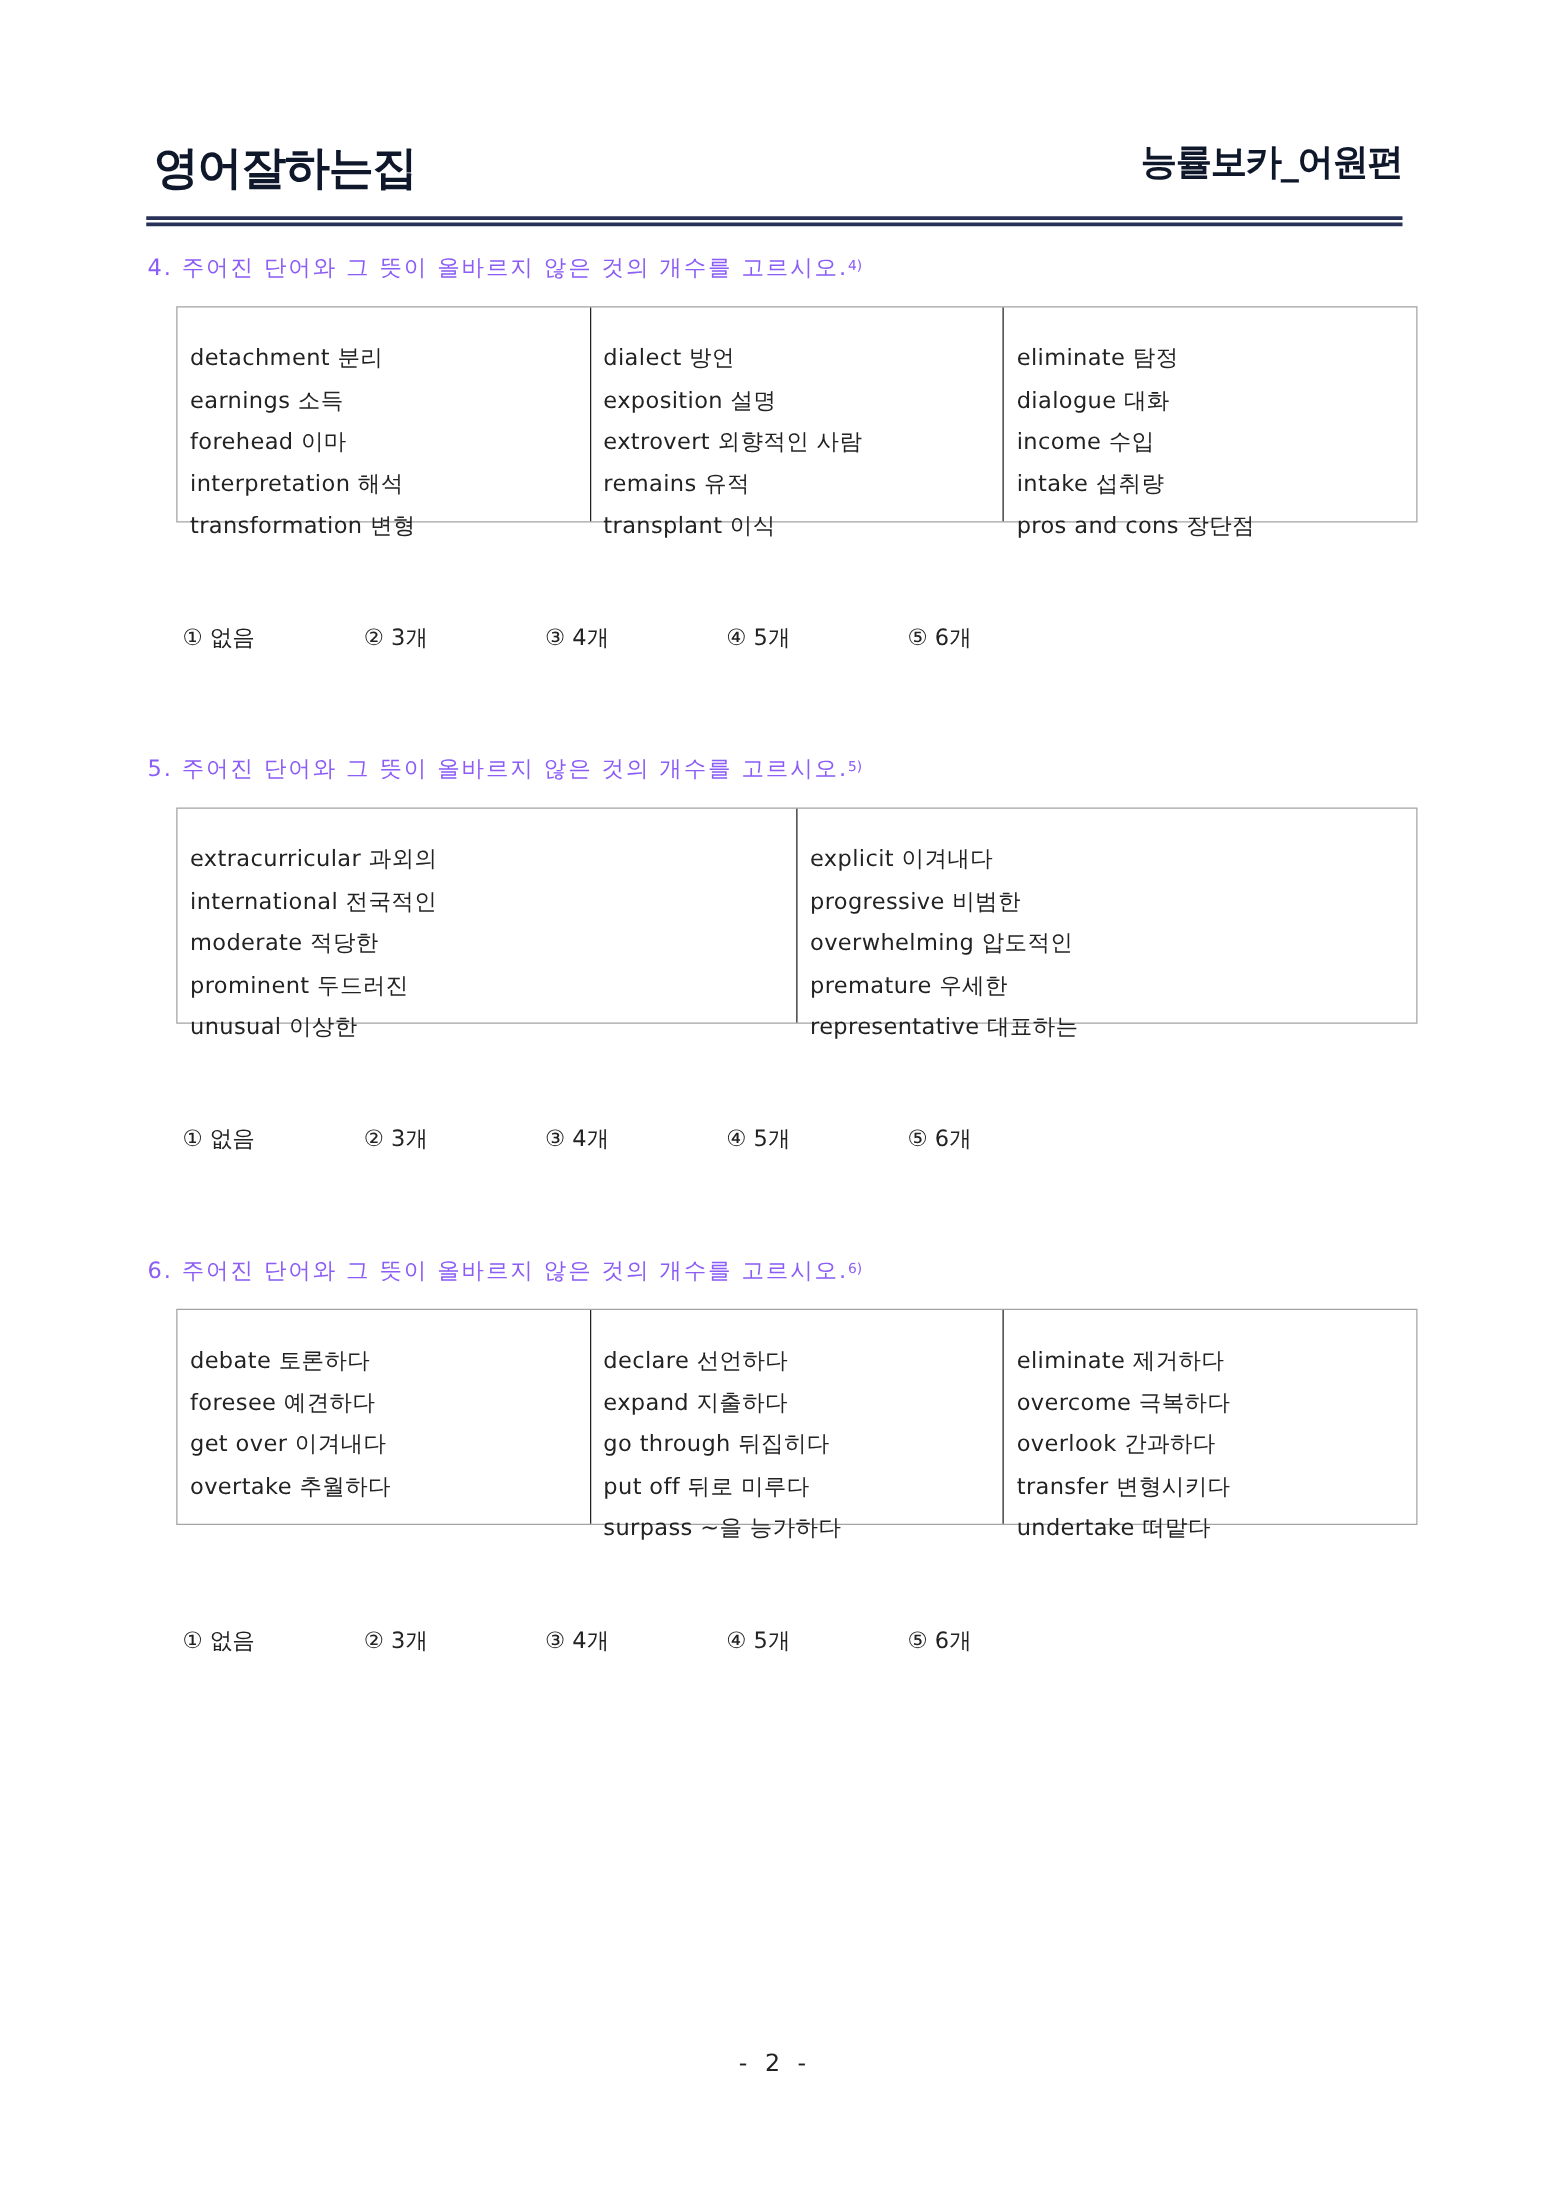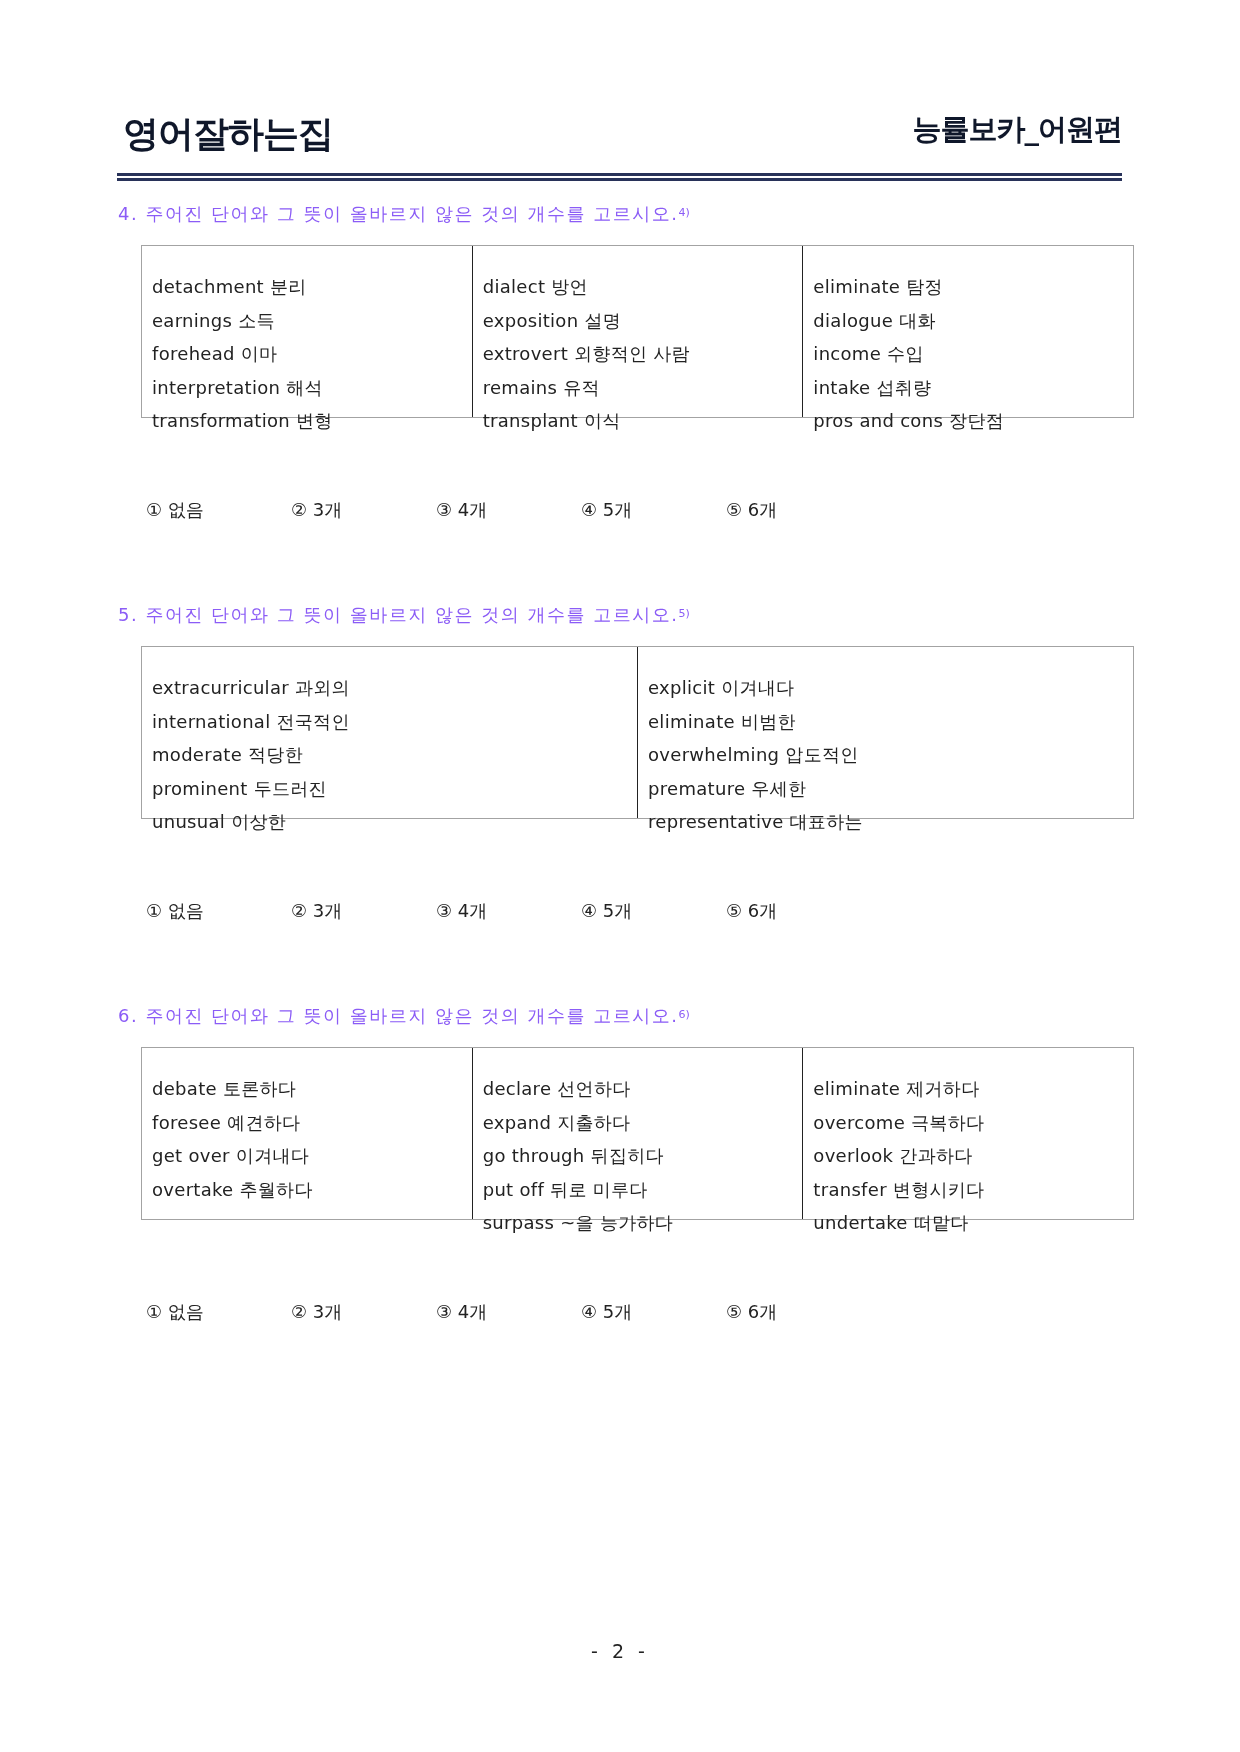--- a/index.html
+++ b/index.html
@@ -81,21 +81,21 @@
   <div class="word-table">
     <div class="word-col">
       <div class="word-item">extracurricular 과외의</div>
       <div class="word-item">international 전국적인</div>
       <div class="word-item">moderate 적당한</div>
       <div class="word-item">prominent 두드러진</div>
       <div class="word-item">unusual 이상한</div>
     </div>
     <div class="word-col">
       <div class="word-item">explicit 이겨내다</div>
-      <div class="word-item">eliminate 비범한</div>
+      <div class="word-item">progressive 비범한</div>
       <div class="word-item">overwhelming 압도적인</div>
       <div class="word-item">premature 우세한</div>
       <div class="word-item">representative 대표하는</div>
     </div>
   </div>
   <div class="options">
     <div class="option">① 없음</div>
     <div class="option">② 3개</div>
     <div class="option">③ 4개</div>
     <div class="option">④ 5개</div>

